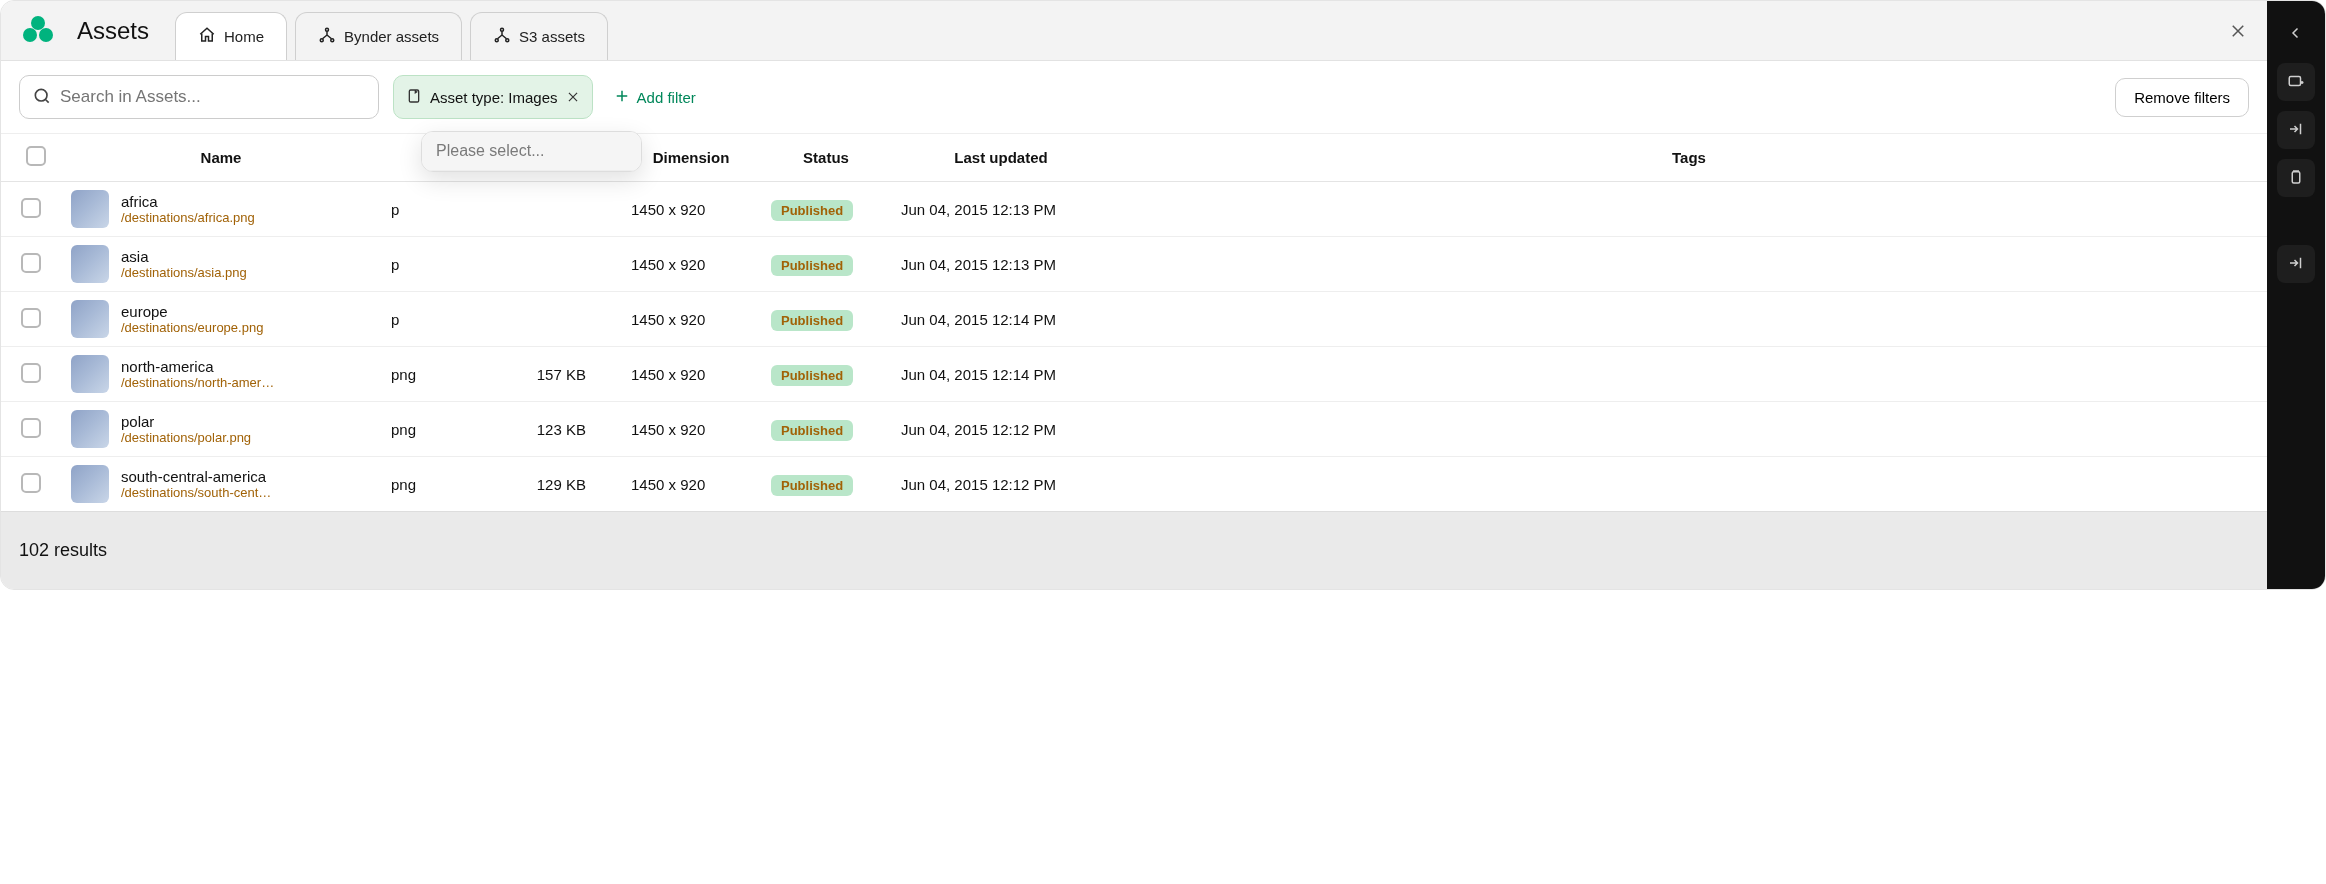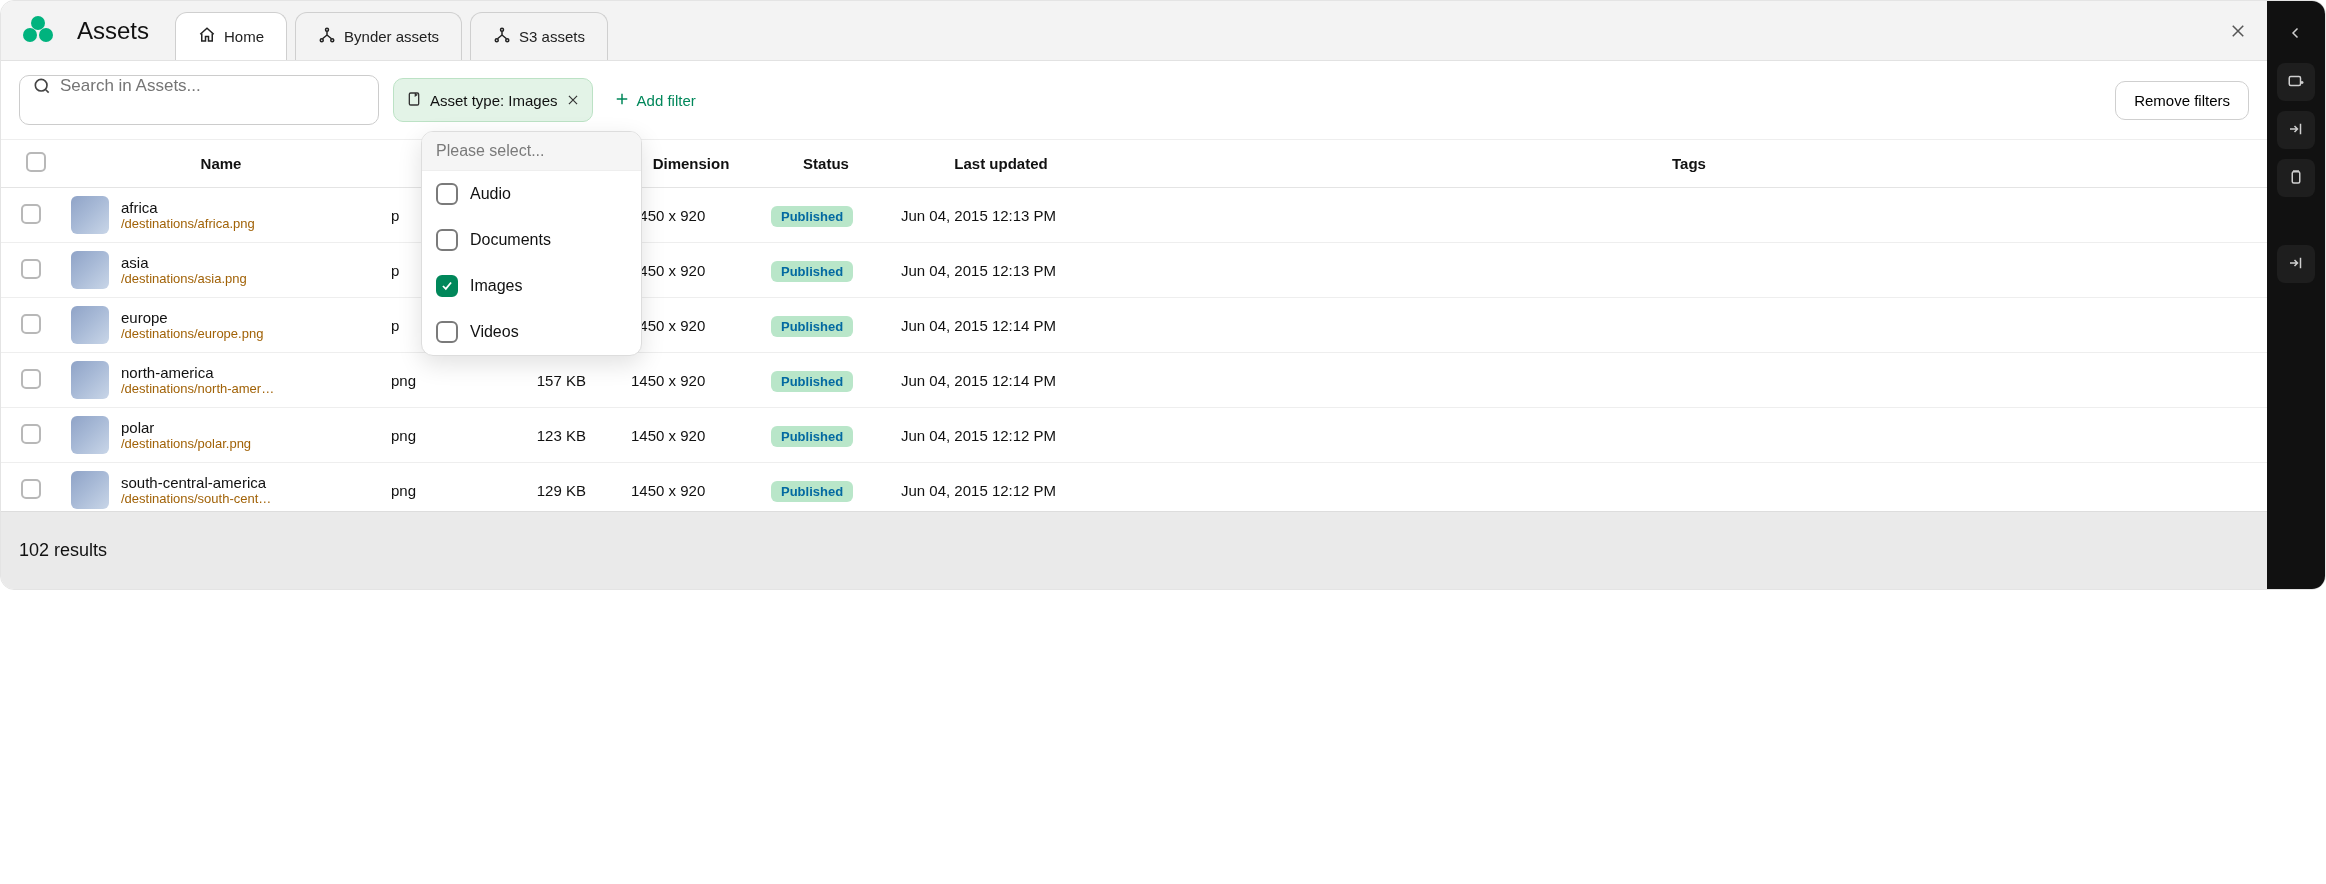--- a/index.html
+++ b/index.html
@@ -72,23 +72,23 @@
   }
   .close-x svg{width:18px;height:18px;}
 
   
   .filterbar {
     display:flex; align-items:center; gap:14px;
     padding: 14px 18px;
     border-bottom: 1px solid #eee;
   }
   .search {
-    display:flex; align-items:flex-start; gap:8px;
+    display:flex; align-items:center; gap:8px;
     border:1px solid #ccc; border-radius:10px;
-    height:50px; width:360px; padding:0 12px;
+    height:44px; width:360px; padding:0 12px;
   }
   .search svg{width:20px;height:20px;color:#444;}
   .search input{
     border:none; outline:none; font-size:17px; flex:1;
     background:transparent;
   }
   .chip {
     display:flex; align-items:center; gap:8px;
     background:#e3f3e7;
     border:1px solid #bce2c5;
@@ -141,21 +141,21 @@
   .thumb{
     width:38px;height:38px;border-radius:6px;
     background:linear-gradient(135deg,#8fa3c7 0%, #a7b9d6 45%, #c9d6e8 100%);
     flex:none;
   }
   .nametext{ display:flex; flex-direction:column; min-width:0; }
   .nametext .n{font-weight:400;}
   .nametext .p{color:#a16207;font-size:13px;overflow:hidden;text-overflow:ellipsis;}
   .sizecell{text-align:right; padding-right:35px;}
   .badge{
-    background:#b9e6c9; color:#0369a1;
+    background:#b9e6c9; color:#a16207;
     padding:3px 10px; border-radius:6px; font-weight:600;
     font-size:13px;
   }
 
   
   .dropdown{
     position:absolute;
     left:420px; top:130px;
     width:221px;
     background:#fff; border:1px solid #ddd; border-radius:12px;
@@ -428,42 +428,20 @@
       </table>
     </div>
 
     <div class="footer">
       <span>102 results</span>
     </div>
   </div>
 
   <div class="dropdown">
     <div class="dd-head">Please select...</div>
-    <div id="dd-body">
-        <div class="dd-item">
-          <span class="box"></span>
-          <span>Audio</span>
-        </div>
-        <div class="dd-item">
-          <span class="box"></span>
-          <span>Documents</span>
-        </div>
-        <div class="dd-item selected">
-          <span class="box">
-            <svg viewBox="0 0 24 24" fill="none" stroke="currentColor" stroke-width="3">
-              <path d="m5 12 5 5 9-11"></path>
-            </svg>
-          </span>
-          <span>Images</span>
-        </div>
-        <div class="dd-item">
-          <span class="box"></span>
-          <span>Videos</span>
-        </div>
-      </div>
   </div>
 
   <div class="rail">
     <button class="light">
       <span>
         <svg viewBox="0 0 24 24" fill="none" stroke="currentColor" stroke-width="2">
             <path d="m14 6-6 6 6 6"></path>
           </svg>
       </span>
     </button>

